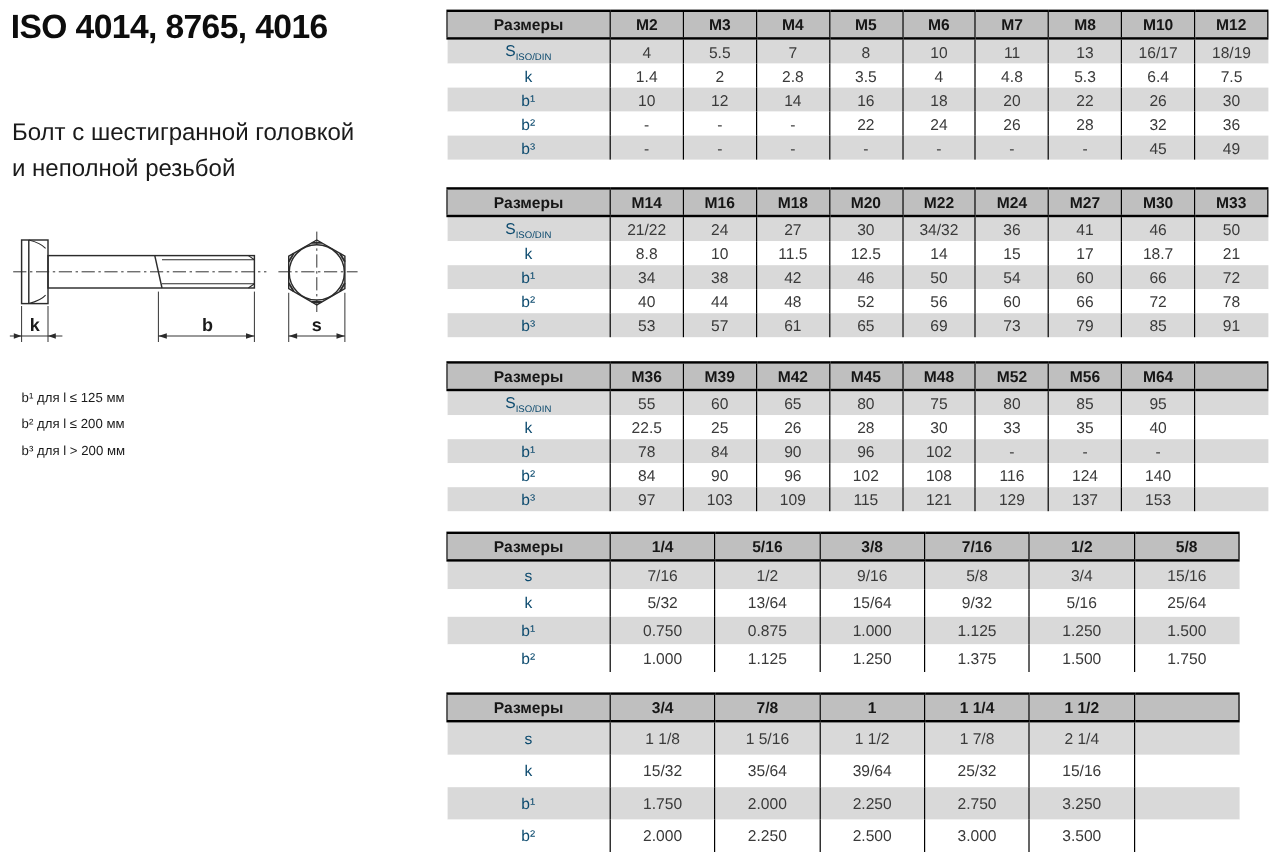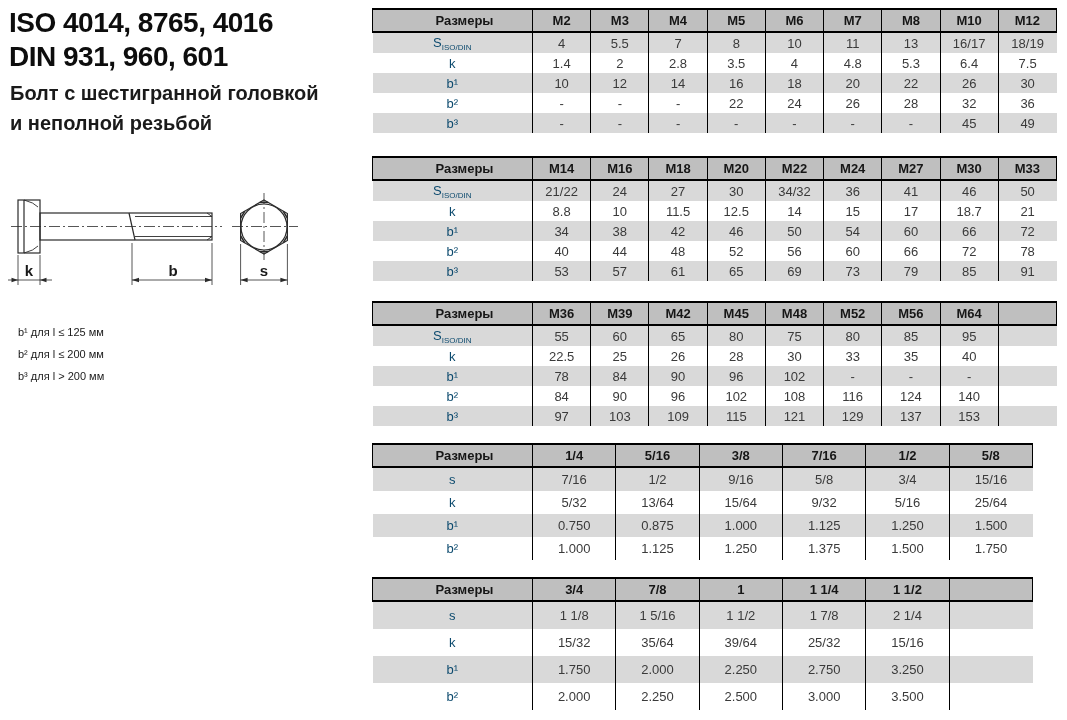--- a/index.html
+++ b/index.html
@@ -2,39 +2,39 @@
 <html><head>
 <meta charset="utf-8">
 <style>
   html,body{margin:0;padding:0;background:#fff;}
   body{font-family:"Liberation Sans",sans-serif;color:#222;}
   #page{position:relative;width:1067px;height:720px;background:#fff;overflow:hidden;}
 
   
   #title-block{position:absolute;left:9px;top:6px;}
   .title-line{font-size:28px;font-weight:bold;color:#0d0d0d;line-height:34px;letter-spacing:-0.5px;white-space:nowrap;}
-  #subtitle-block{position:absolute;left:10px;top:78px;font-weight:bold;}
+  #subtitle-block{position:absolute;left:10px;top:96px;}
   .subtitle-line{font-size:20px;color:#1a1a1a;line-height:30px;white-space:nowrap;}
 
   #drawing-wrap{position:absolute;left:8px;top:188px;width:350px;height:118px;}
 
   #footnotes{position:absolute;left:18px;top:321px;}
   .footnote{font-size:11px;color:#1a1a1a;line-height:22px;white-space:nowrap;}
 
   
   #tables{position:absolute;left:372px;top:0;width:695px;height:720px;}
   table.tbl{position:absolute;border-collapse:collapse;table-layout:fixed;}
   .tbl1,.tbl2,.tbl3{width:685px;}
   .tbl4,.tbl5{width:661px;}
   .tbl1{top:8px;}  .tbl2{top:156px;}  .tbl3{top:301px;}  .tbl4{top:443px;}  .tbl5{top:577px;}
 
   .tbl th{background:#bfbfbf;font-size:13px;font-weight:bold;color:#161616;
           border-top:2px solid #000;border-bottom:2px solid #000;border-left:1px solid #000;
           height:21px;text-align:center;vertical-align:middle;padding:0;}
-  .tbl th:first-child{width:135px;padding-left:24px;}
+  .tbl th:first-child{width:135px;}
   .tbl th:last-child{border-right:1px solid #000;}
 
   .tbl td{font-size:13px;color:#3a3a3a;text-align:center;vertical-align:middle;padding:0;
           border-left:1px solid #000;}
   .tbl td:first-child{border-left:none;color:#0c4a6e;}
   .tbl tbody tr:nth-child(odd) td{background:#d9d9d9;}
   .tbl tbody tr:nth-child(even) td{background:#ffffff;}
 
   .tbl1 td,.tbl2 td,.tbl3 td{height:20px;}
   .tbl4 td{height:23px;}
@@ -42,21 +42,20 @@
 
   .rowlabel .sub{font-size:8px;vertical-align:-3px;}
 </style>
 </head>
 <body>
 
 <div id="page">
 
   <div id="title-block">
     <div class="title-line">ISO 4014, 8765, 4016</div>
-    <div class="title-line">DIN 931, 960, 601</div>
   </div>
 
   <div id="subtitle-block">
     <div class="subtitle-line">Болт с шестигранной головкой</div>
     <div class="subtitle-line">и неполной резьбой</div>
   </div>
 
   <div id="drawing-wrap">
     <svg width="350" height="118" viewBox="0 0 350 118">
       <g stroke="#2b2b2b" stroke-width="1.2" fill="none">

